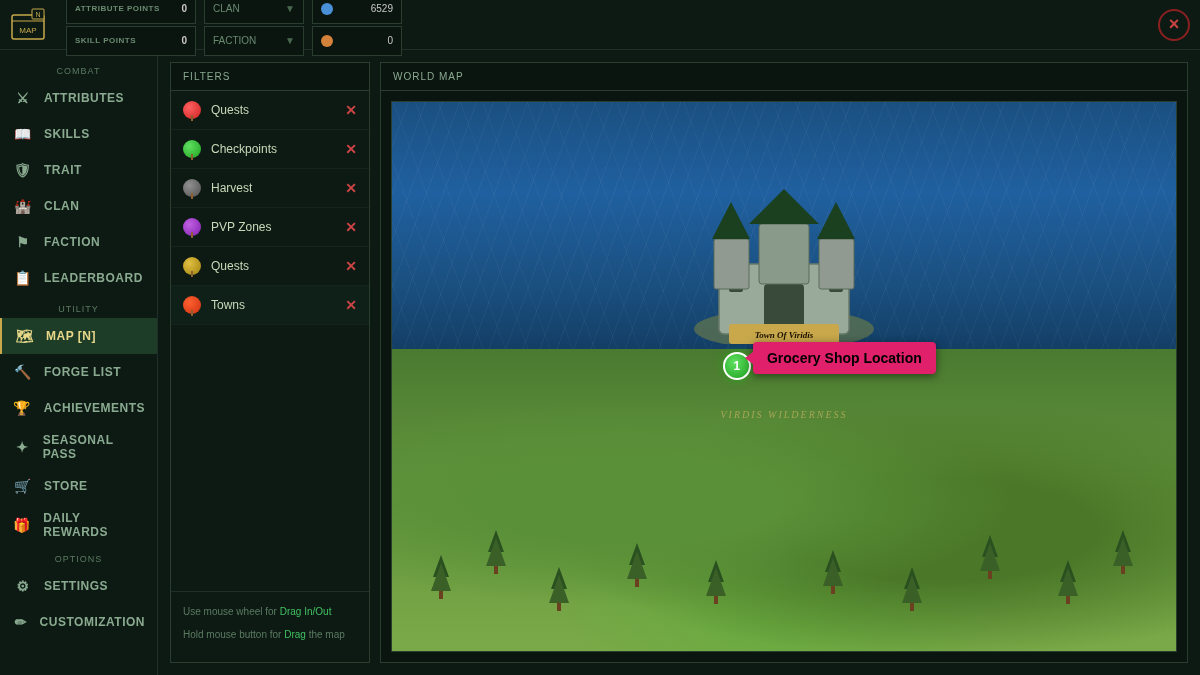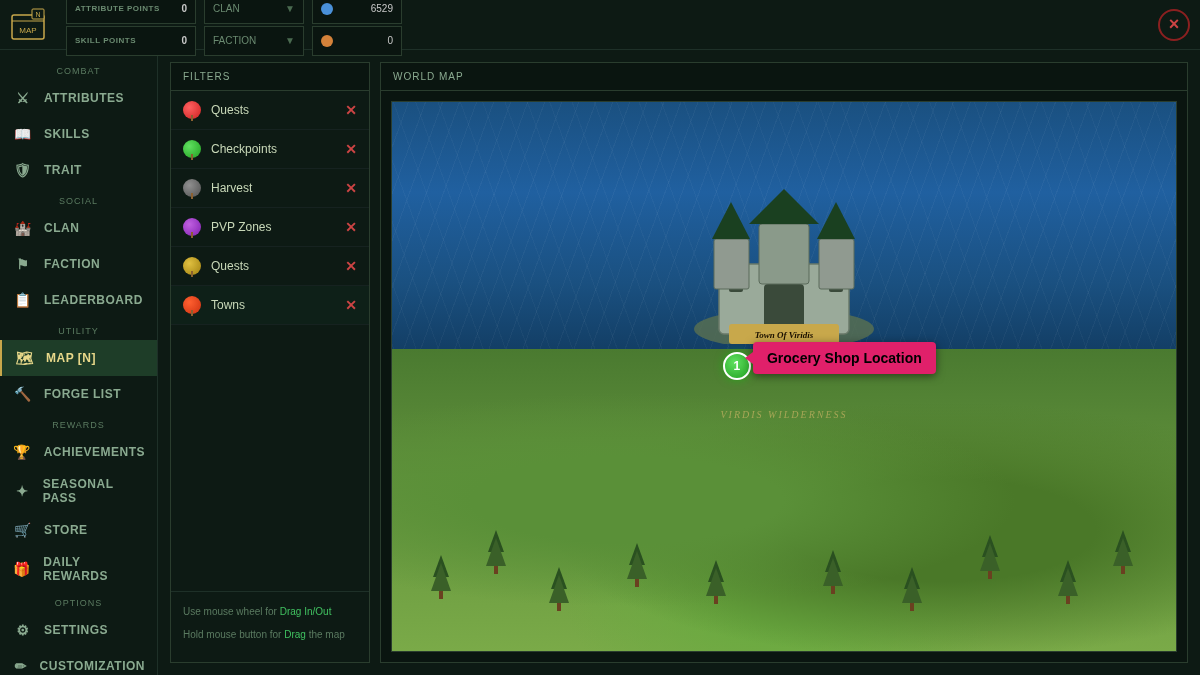--- a/index.html
+++ b/index.html
@@ -512,21 +512,20 @@
     </div>
     <div class="sidebar-item">
       <span class="sidebar-icon">📖</span>
       <span>SKILLS</span>
     </div>
     <div class="sidebar-item">
       <span class="sidebar-icon">🛡</span>
       <span>TRAIT</span>
     </div>
 
-    <div class="sidebar-section-label">SOCIAL</div>
     <div class="sidebar-item">
       <span class="sidebar-icon">🏰</span>
       <span>CLAN</span>
     </div>
     <div class="sidebar-item">
       <span class="sidebar-icon">⚑</span>
       <span>FACTION</span>
     </div>
     <div class="sidebar-item">
       <span class="sidebar-icon">📋</span>
@@ -536,21 +535,20 @@
     <div class="sidebar-section-label">UTILITY</div>
     <div class="sidebar-item active">
       <span class="sidebar-icon">🗺</span>
       <span>MAP [N]</span>
     </div>
     <div class="sidebar-item">
       <span class="sidebar-icon">🔨</span>
       <span>FORGE LIST</span>
     </div>
 
-    <div class="sidebar-section-label">REWARDS</div>
     <div class="sidebar-item">
       <span class="sidebar-icon">🏆</span>
       <span>ACHIEVEMENTS</span>
     </div>
     <div class="sidebar-item">
       <span class="sidebar-icon">✦</span>
       <span>SEASONAL PASS</span>
     </div>
     <div class="sidebar-item">
       <span class="sidebar-icon">🛒</span>

